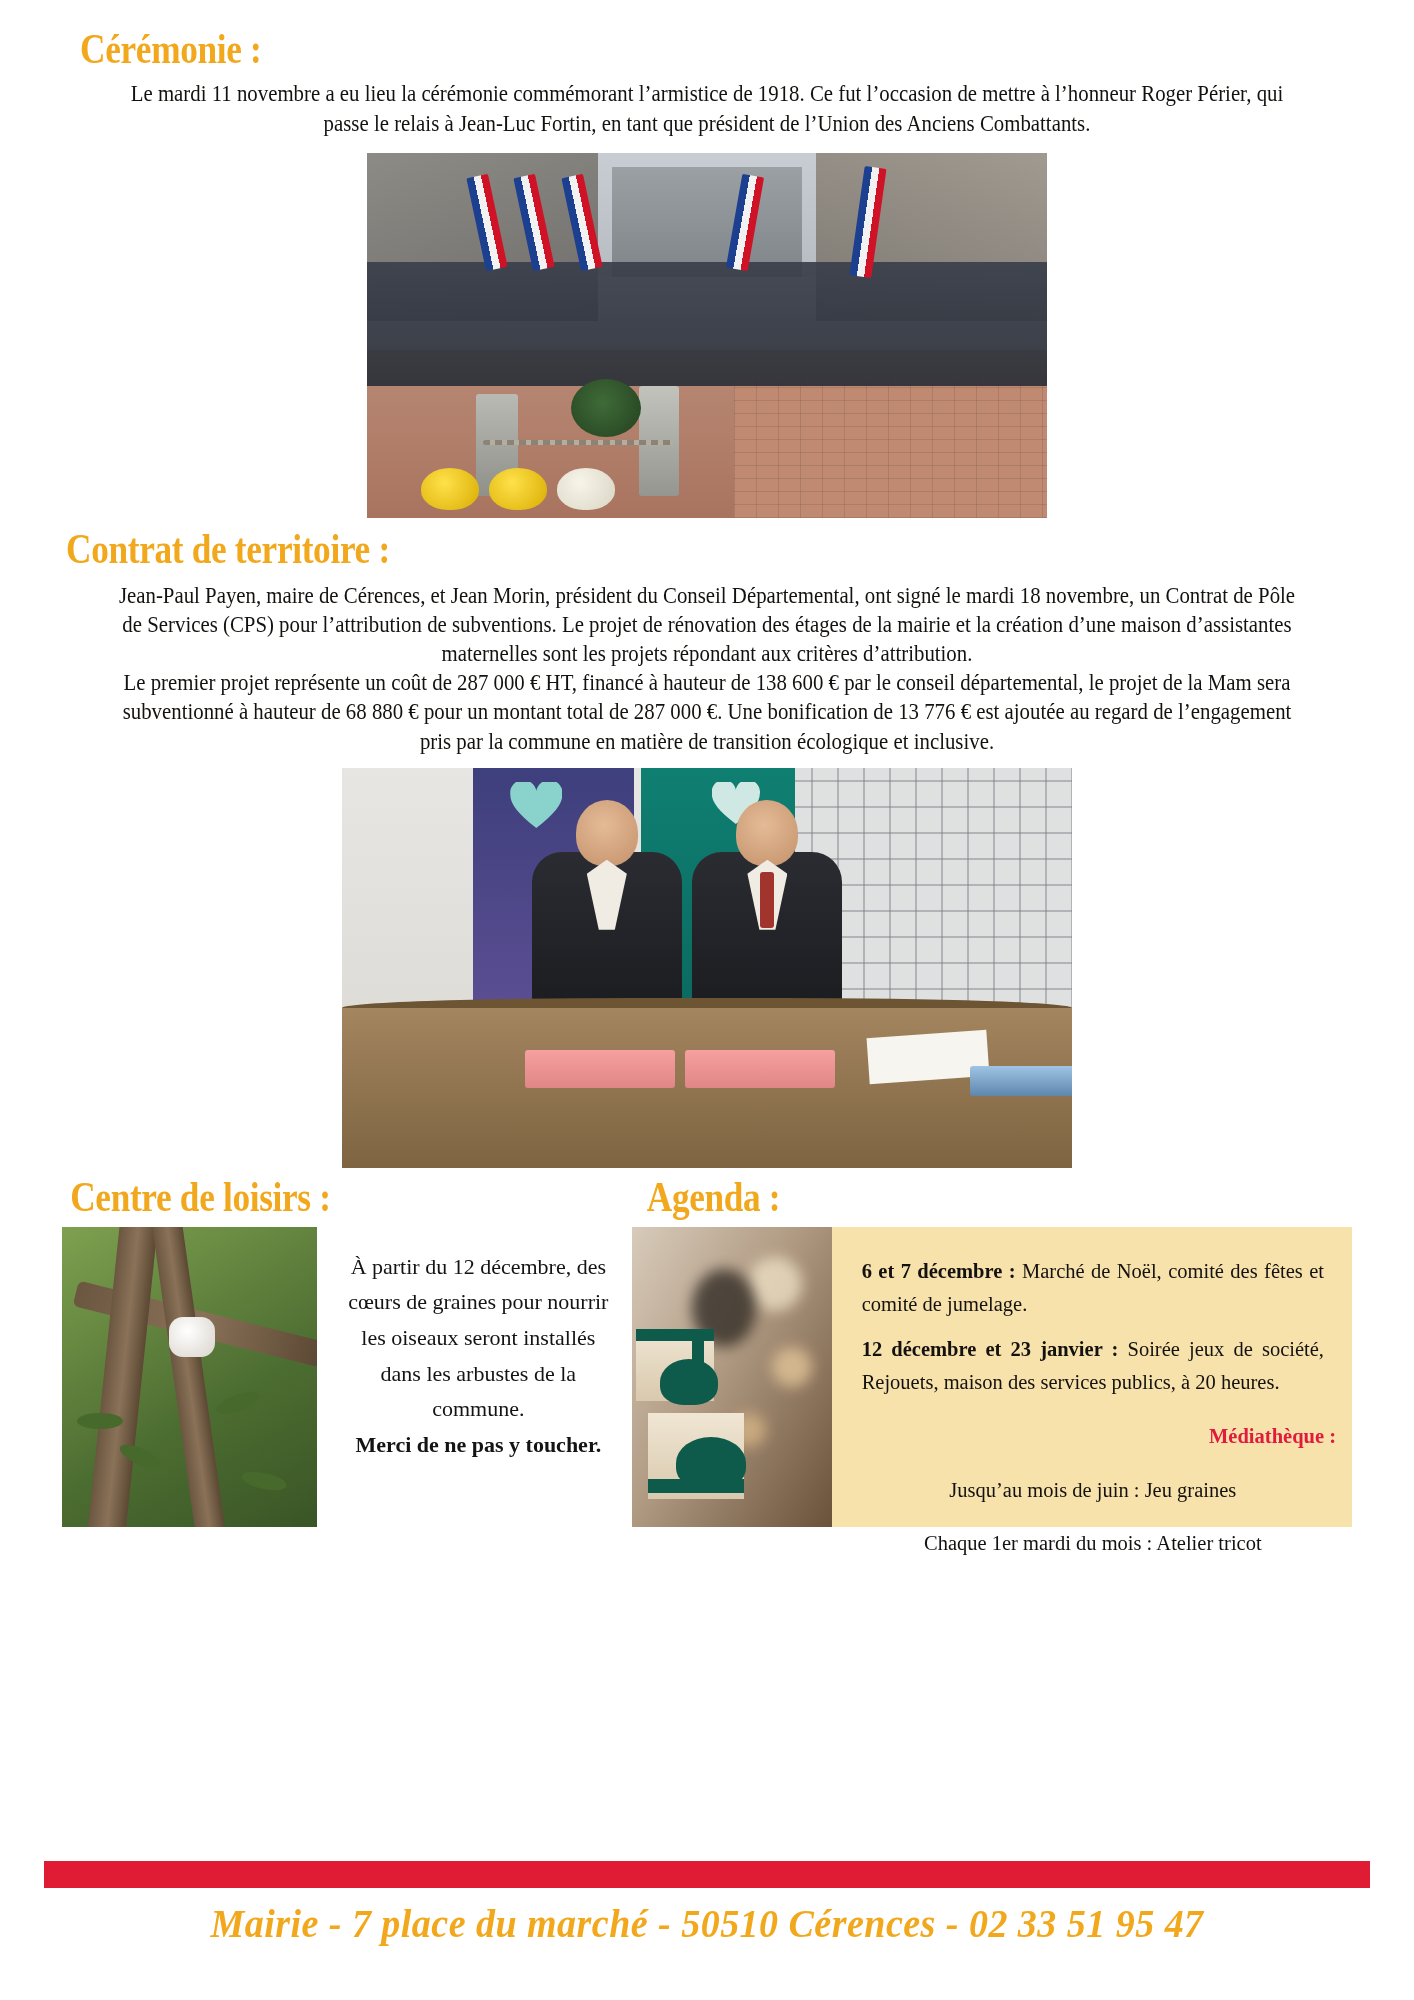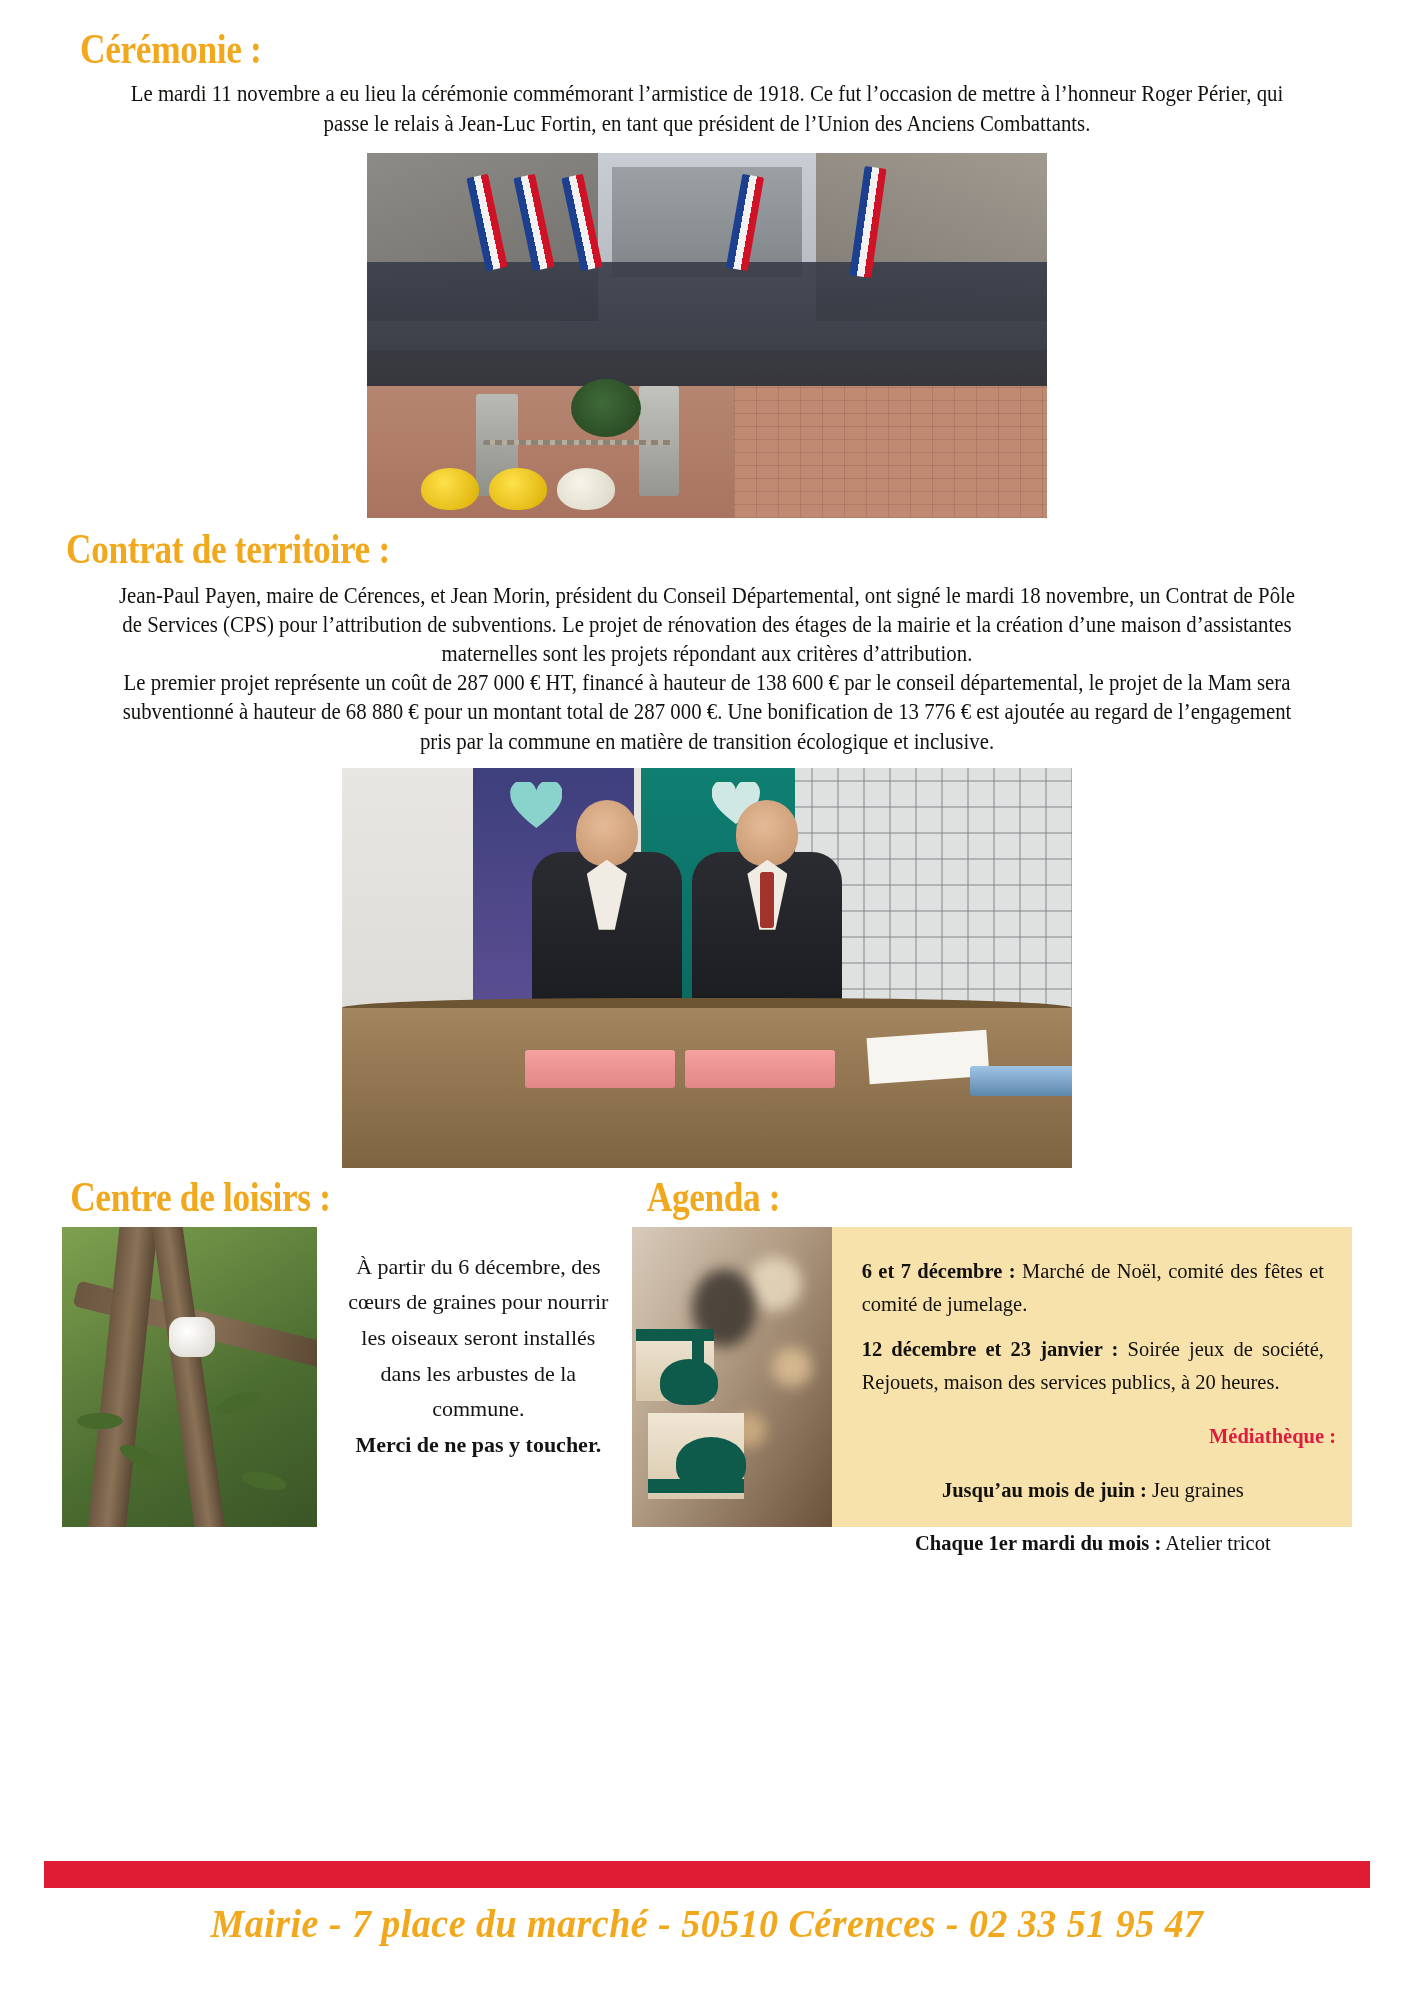--- a/index.html
+++ b/index.html
@@ -239,21 +239,21 @@
     height: 300px;
   }
   .agenda-box .ev { margin: 12px; }
   .agenda-box .ev b { font-weight: bold; }
   .media-title {
     color: #E01B3C;
     font-weight: bold;
     text-align: right;
   }
   .media-line { text-align: center; }
-  .media-line b { font-weight: bold; margin-top: 48px; }
+  .media-line b { font-weight: normal; margin-top: 48px; }
 
   
   .footer-bar {
     position: absolute;
     left: 44px;
     right: 44px;
     top: 1861px;
     height: 27px;
     background: #E01B34;
   }
@@ -345,21 +345,21 @@
           <div class="tr-trunk tr-t1"></div>
           <div class="tr-trunk tr-t2"></div>
           <div class="tr-leaf" style="left:6%;  top:62%;"></div>
           <div class="tr-leaf" style="left:22%; top:74%; transform:rotate(25deg);"></div>
           <div class="tr-leaf" style="left:60%; top:56%; transform:rotate(-20deg);"></div>
           <div class="tr-leaf" style="left:70%; top:82%; transform:rotate(12deg);"></div>
           <div class="tr-feeder"></div>
         </div>
 
         <div class="loisirs-text">
-          <span>À partir du 6 décembre, des cœurs de graines pour nourrir les oiseaux seront installés dans les arbustes de la commune.</span>
+          <span>À partir du 12 décembre, des cœurs de graines pour nourrir les oiseaux seront installés dans les arbustes de la commune.</span>
           <span class="warn">Merci de ne pas y toucher.</span>
         </div>
       </div>
     </div>
 
     <div class="col-right">
       <h1 class="section-heading" id="heading-agenda">Agenda :</h1>
 
       <div class="agenda-body">
         <div class="photo" id="photo-gifts">

